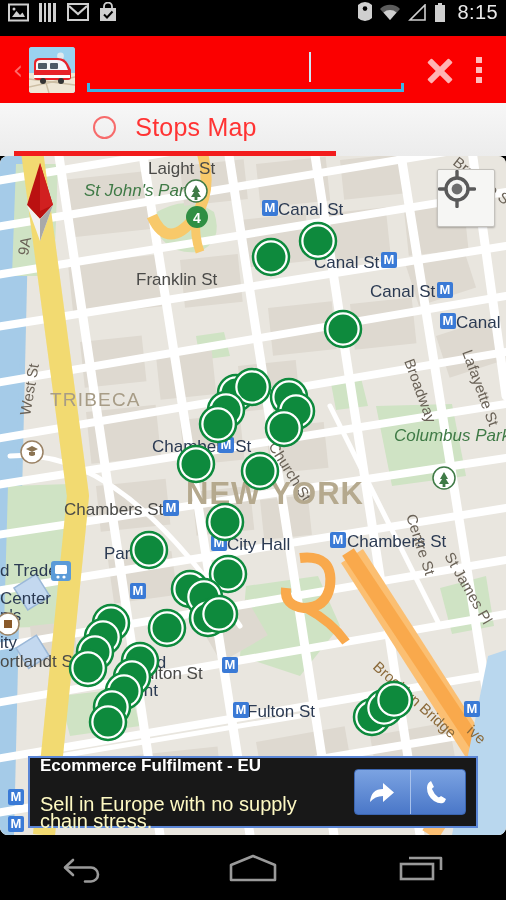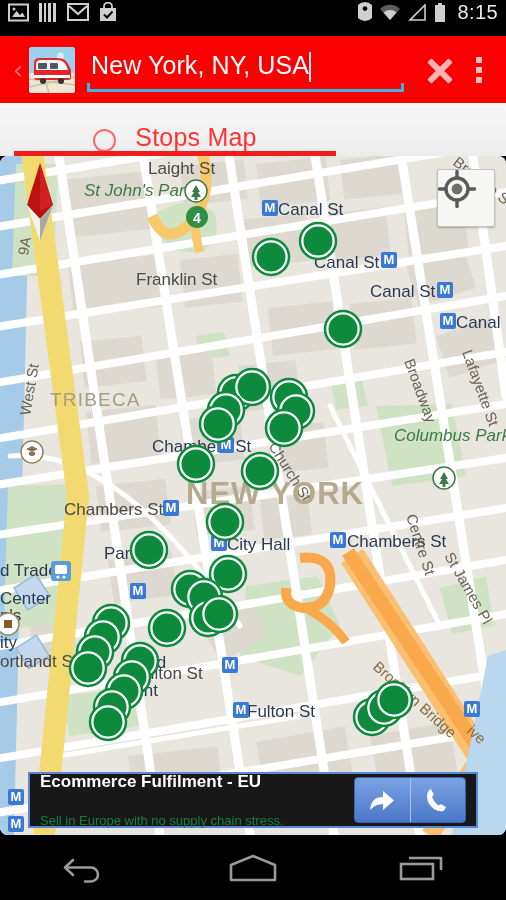--- a/index.html
+++ b/index.html
@@ -64,21 +64,21 @@
     align-items: center; justify-content: center; gap: 4px;
   }
   .overflow-btn i { width: 6px; height: 6px; background: #ffbdbd; display: block; }
 
   
   .tabs {
     position: absolute; top: 103px; left: 0; width: 506px; height: 53px;
     background: linear-gradient(#f7f7f7,#ececec); display: flex; align-items: stretch;
   }
   .tab {
-    display: flex; align-items: flex-end; justify-content: center; gap: 19px;
+    display: flex; align-items: center; justify-content: center; gap: 19px;
     position: relative; padding-bottom: 4px;
   }
   .tab.stops { width: 350px; }
   .tab.favs  { width: 156px; justify-content: flex-start; padding-left: 24px; }
   .tab-label { font-size: 25px; color: #f33; letter-spacing: .2px; }
   .tab.favs .tab-label { color: #ff7b7b; }
   .tab-underline {
     position: absolute; left: 14px; right: 14px; bottom: 0; height: 5px; background: #f21c1c;
   }
   .circle-ico {
@@ -98,27 +98,27 @@
   
   .mylocation {
     position: absolute; right: 11px; top: 13px; width: 58px; height: 58px;
     background: #f6f6f4; border: 1px solid #c4c2bd; border-radius: 2px;
     display: flex; align-items: center; justify-content: center;
     box-shadow: 0 1px 2px rgba(0,0,0,.25);
   }
 
   
   .ad {
-    position: absolute; left: 28px; bottom: 72px; width: 450px; height: 56px;
+    position: absolute; left: 28px; bottom: 72px; width: 450px; height: 72px;
     background: #181818; border: 2px solid #5b86d6; display: flex; align-items: center;
     padding: 8px 10px;
   }
   .ad-text { flex: 1 1 auto; }
   .ad-title { color: #fff; font-size: 17px; font-weight: bold; line-height: 21px; }
-  .ad-body { color: #15803d; font-size: 13px; line-height: 17px; margin-top: 20px; }
+  .ad-body { color: #fef9c3; font-size: 20px; line-height: 17px; margin-top: 20px; }
   .ad-actions {
     width: 112px; height: 46px; display: flex; border-radius: 4px; overflow: hidden;
     background: linear-gradient(#7ba3e2,#4a77c8); border: 1px solid #3b65b0;
     flex: 0 0 auto; margin-left: 8px;
   }
   .ad-act { flex: 1; display: flex; align-items: center; justify-content: center; }
   .ad-act + .ad-act { border-left: 1px solid #a8c2ec; }
 
   
   .navbar {
@@ -198,21 +198,20 @@
           <rect x="9" y="16" width="9" height="6" rx="1" fill="#4d5a66"></rect>
           <rect x="21" y="16" width="8" height="6" rx="1" fill="#4d5a66"></rect>
           <rect x="5" y="28" width="36" height="3" fill="#ffffff"></rect>
           <circle cx="14" cy="34" r="3" fill="#333"></circle>
           <circle cx="32" cy="34" r="3" fill="#333"></circle>
         </g>
       </svg>
     </div>
 
     <div class="searchwrap">
-      <div class="searchtext" title="Search location">New York, NY, USA</div>
       <div class="caret" style="left:222px"></div>
       <div class="searchunderline"></div>
     </div>
 
     <div class="clear-btn">
       <span></span>
       <span></span>
     </div>
 
     <div class="overflow-btn">

